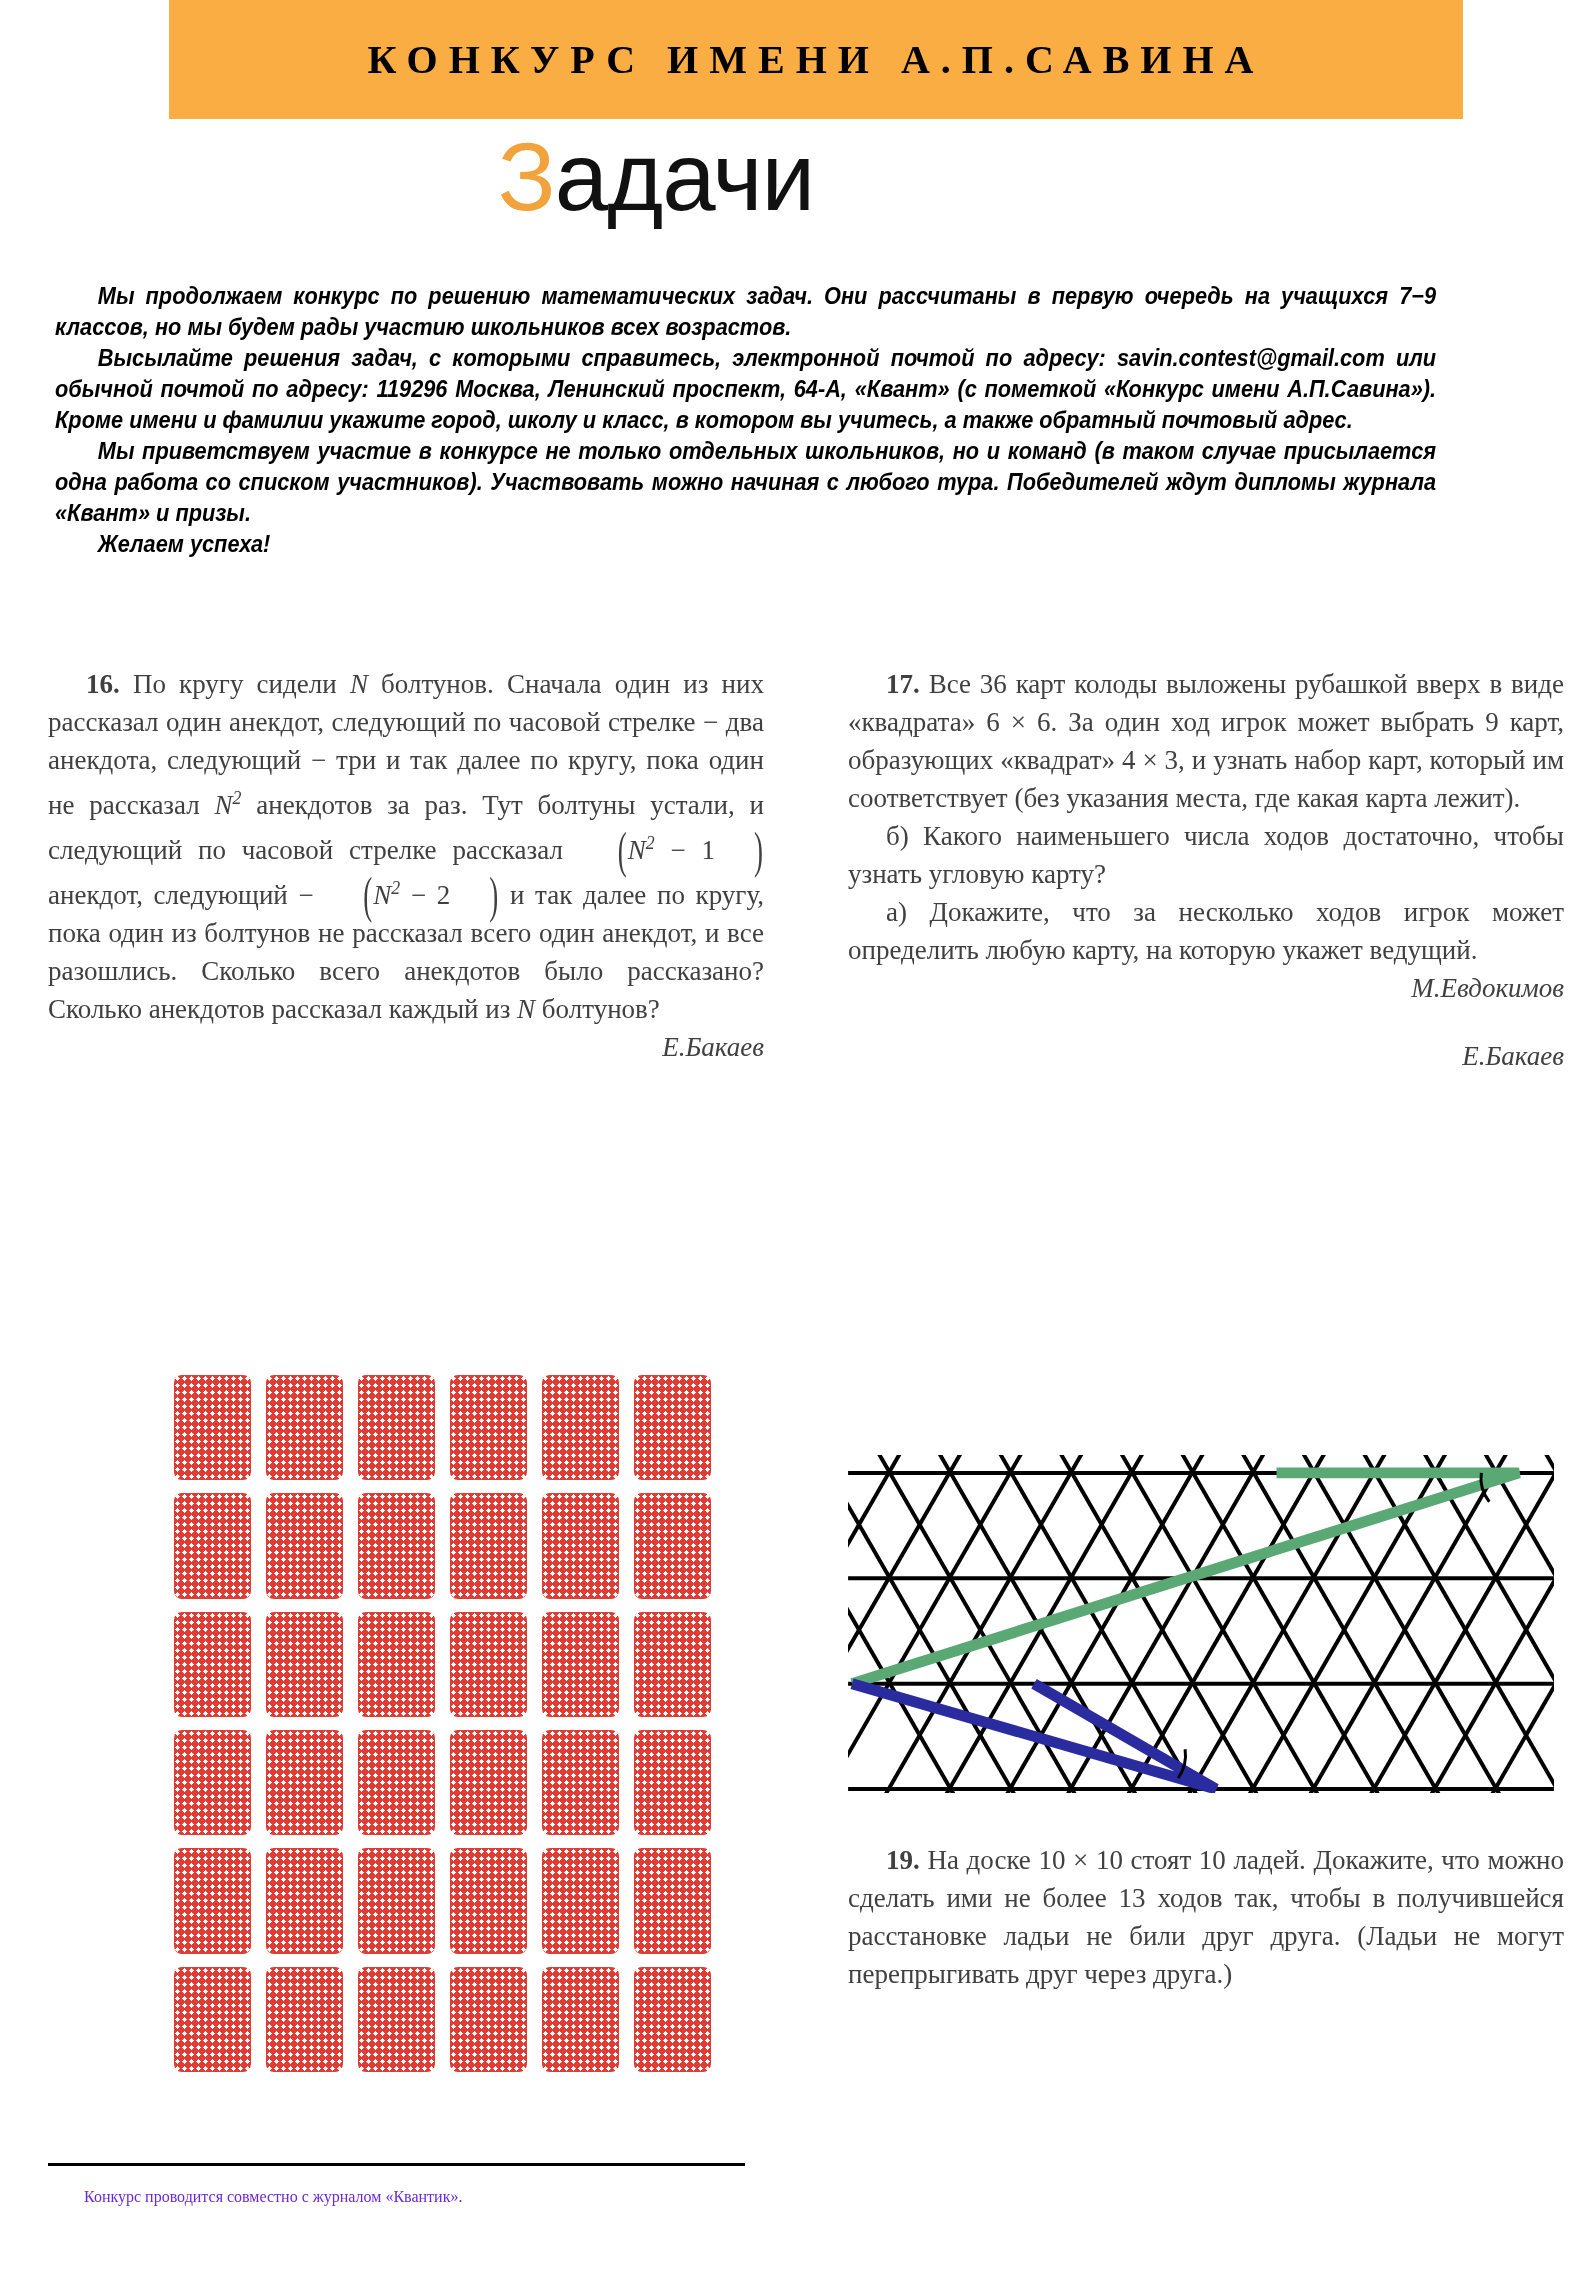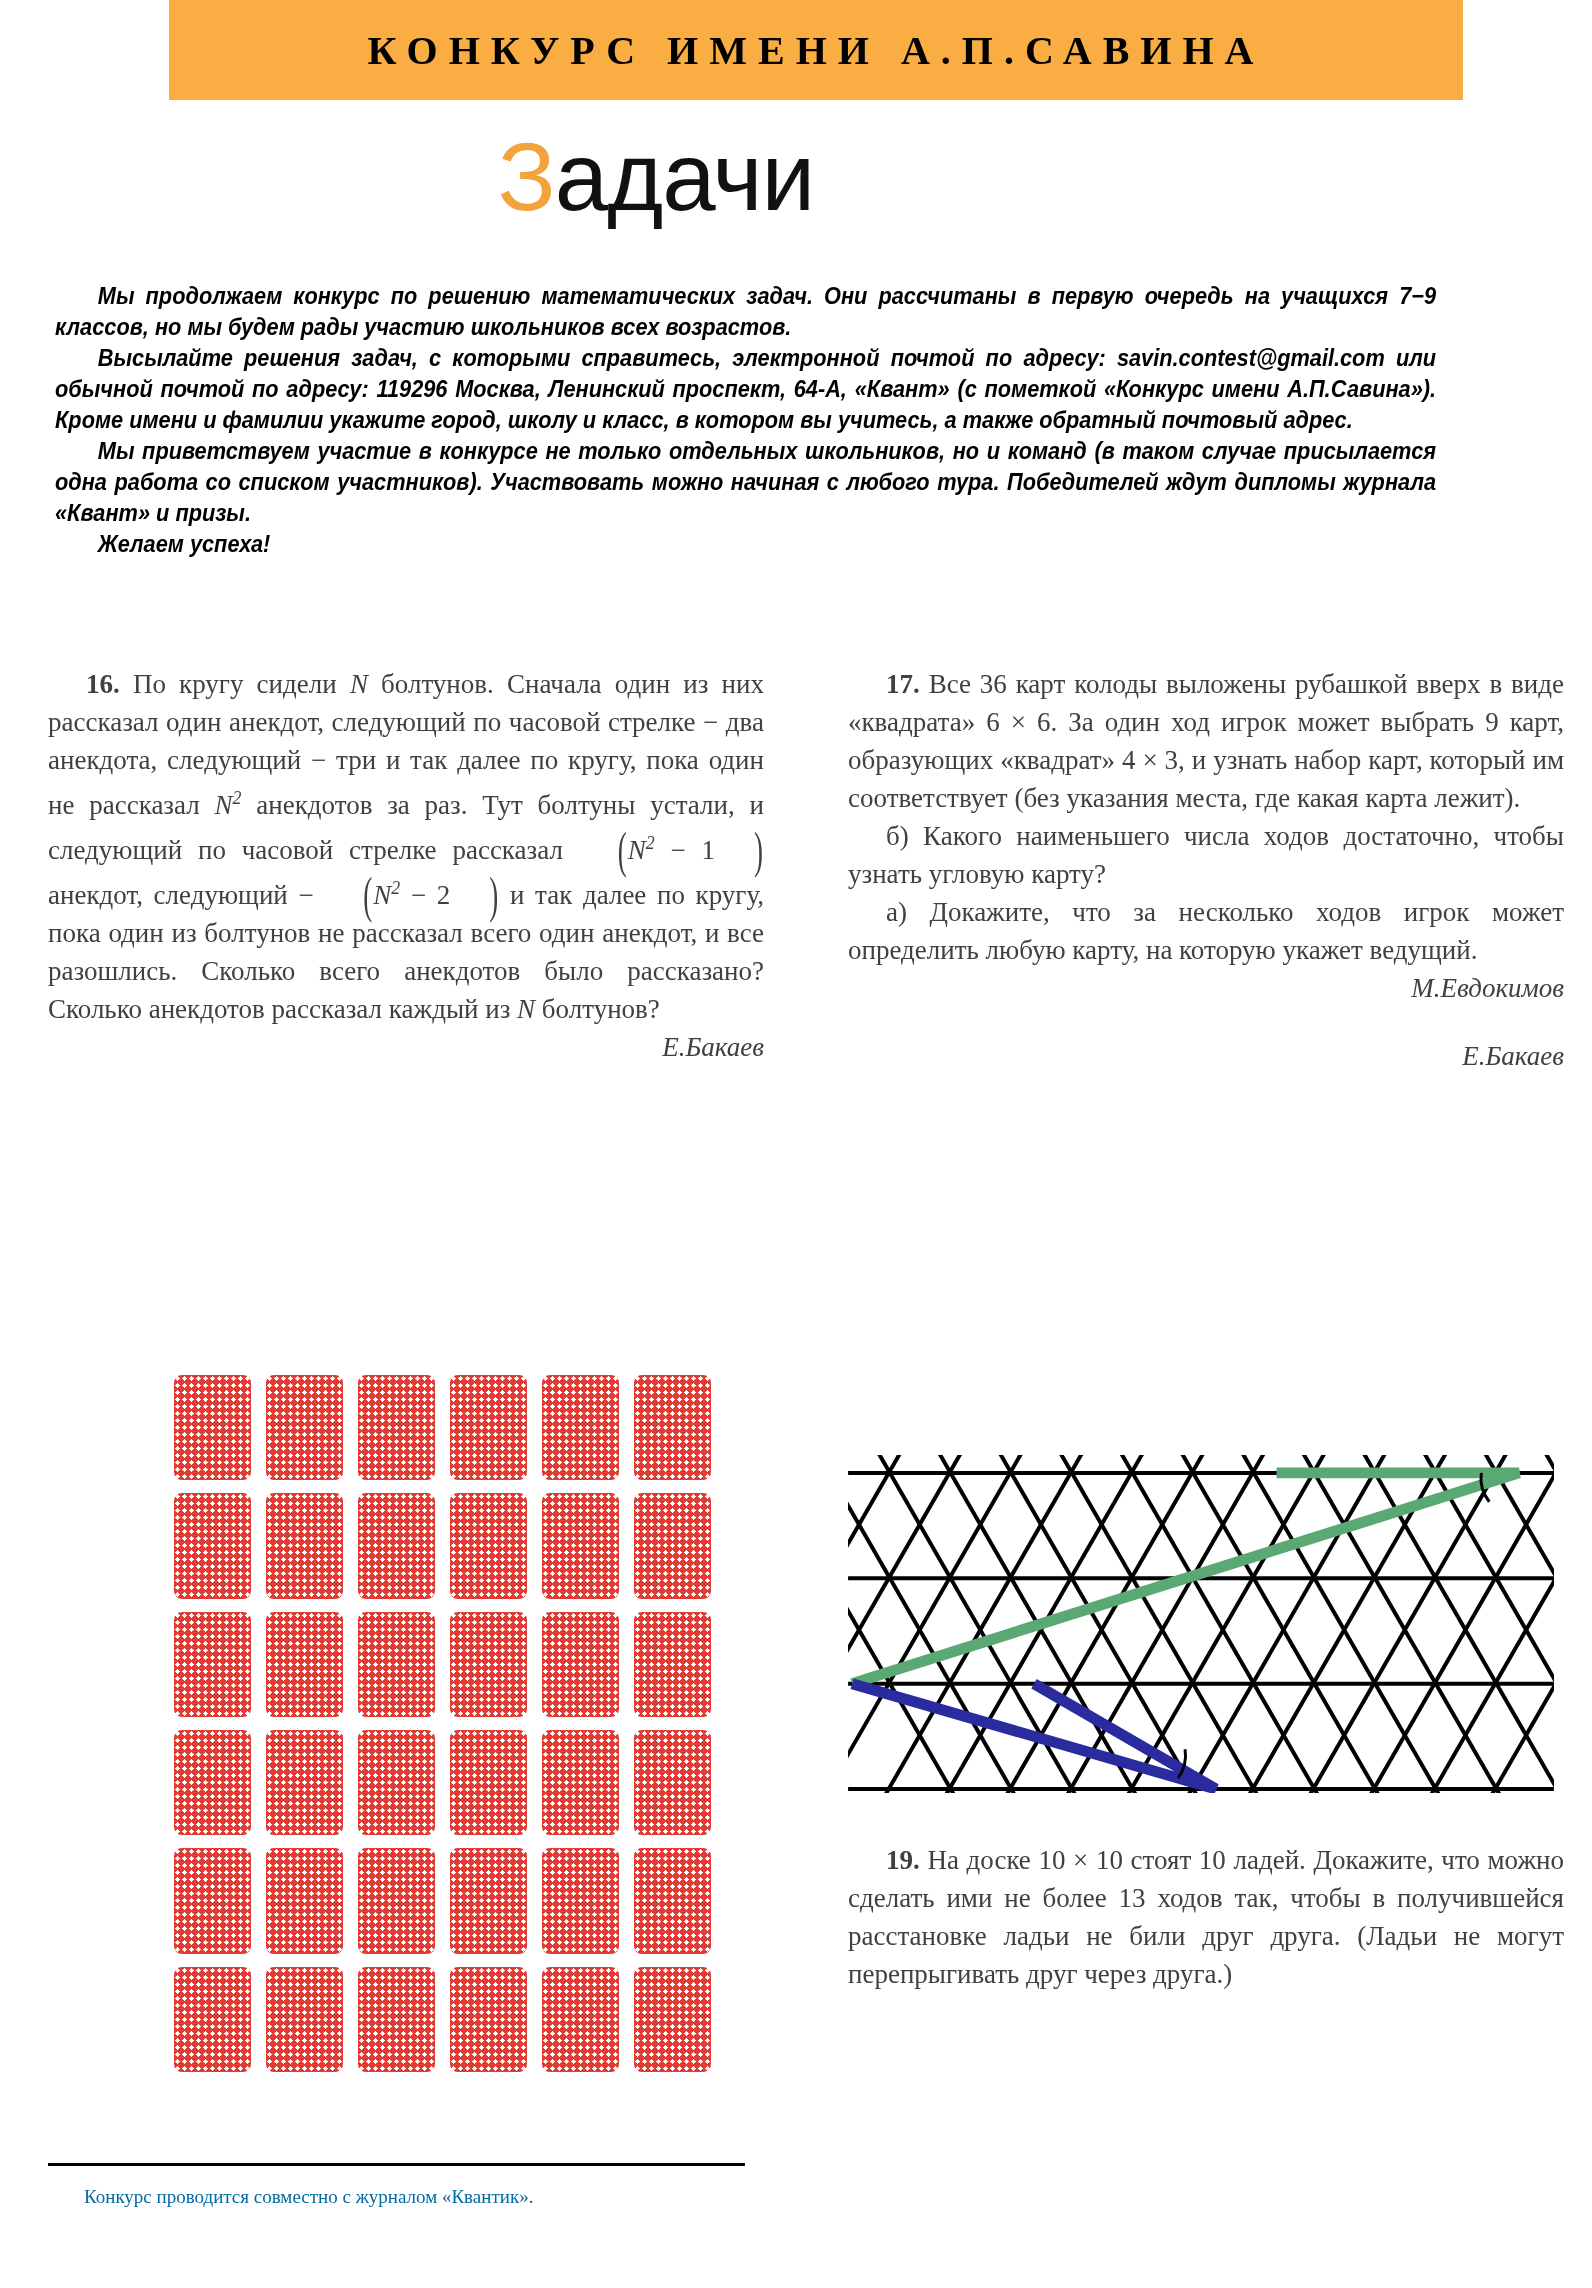--- a/index.html
+++ b/index.html
@@ -7,21 +7,21 @@
     width:1592px; height:2289px;
     background:#ffffff;
     font-family:"Liberation Serif", serif;
     position:relative;
     overflow:hidden;
   }
 
   
   .banner {
     position:absolute;
-    left:169px; top:0; width:1294px; height:100px;
+    left:169px; top:0; width:1294px; height:119px;
     background:#f9ad43;
     display:flex; align-items:center; justify-content:center;
   }
   .banner-title {
     font-family:"Liberation Serif", serif;
     font-size:40px;
     font-weight:700;
     letter-spacing:11px;
     color:#000;
     white-space:nowrap;
@@ -116,22 +116,22 @@
   .lattice {
     position:absolute;
     left:848px; top:1455px;
     width:706px; height:338px;
   }
 
   
   .footnote {
     position:absolute;
     left:48px; top:2163px; width:716px;
-    font-size:19px; line-height:34px;
-    color:#0369a1;
+    font-size:16px; line-height:34px;
+    color:#6d28d9;
   }
   .footnote-rule {
     width:697px; height:3px; background:#000; margin:0 0 14px 0;
   }
   .footnote p { margin:0; text-indent:36px; text-align:justify; }
 </style>
 </head>
 <body>
 
 <div class="banner">

